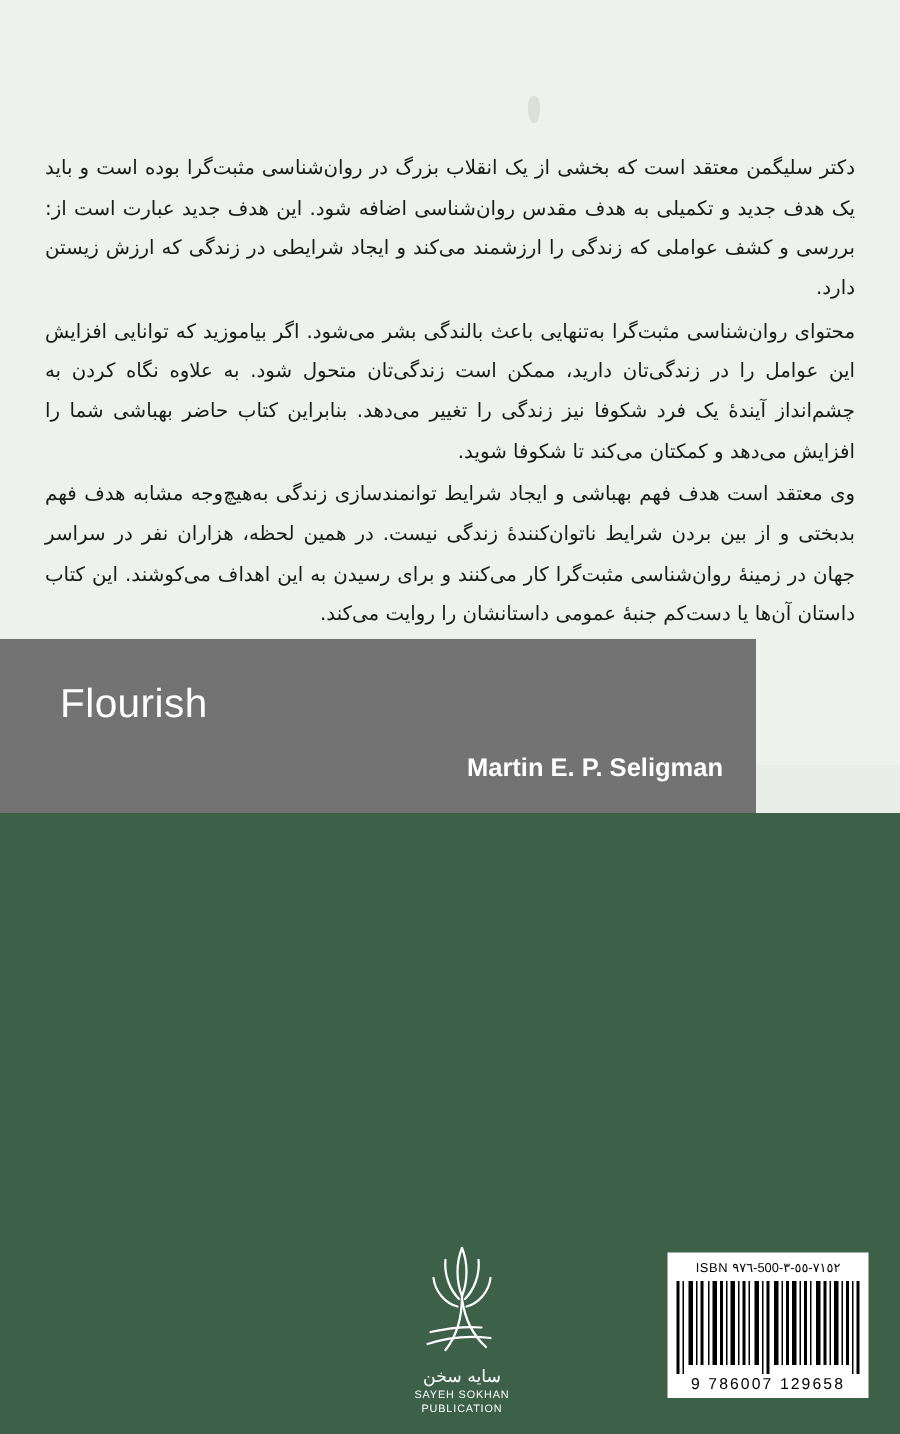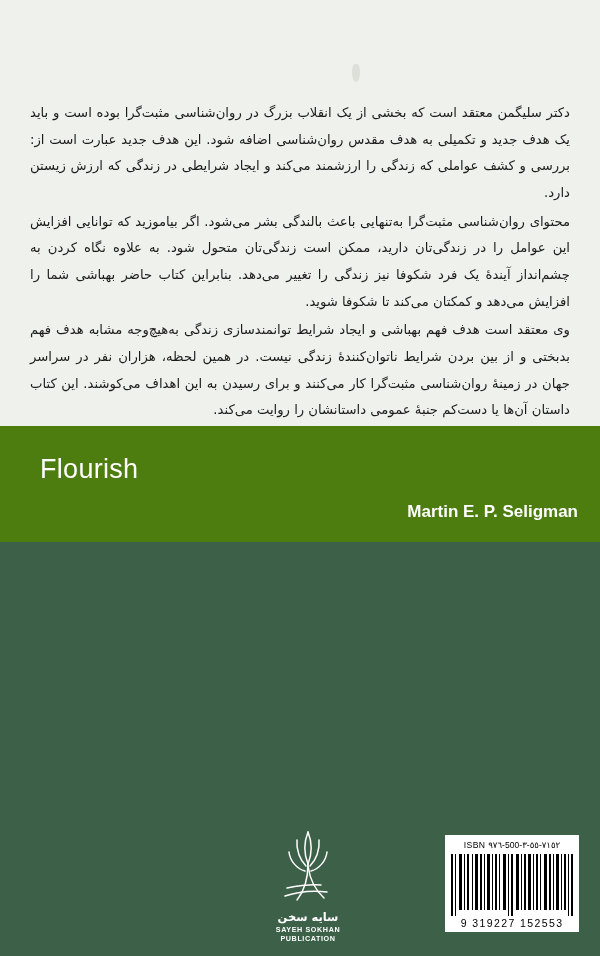--- a/index.html
+++ b/index.html
@@ -59,23 +59,23 @@
     background: #d8ddd6;
     border-radius: 40% 40% 50% 50%;
     opacity: .85;
   }
 
   
   .green-band {
     position: absolute;
     top: 426px;
     left: 0;
-    width: 600px;
+    width: 504px;
     height: 116px;
-    background: #4d7c0f;
+    background: #737373;
   }
   .band-title {
     position: absolute;
     left: 40px;
     top: 28px;
     color: #ffffff;
     font-size: 27px;
     letter-spacing: .3px;
     direction: ltr;
     font-family: "Liberation Sans", sans-serif;
@@ -102,21 +102,20 @@
   }
 
   
   .publisher {
     position: absolute;
     left: 262px;
     top: 828px;
     width: 92px;
     text-align: center;
     color: #ffffff;
-    font-weight: bold;
   }
   .logo-mark {
     position: relative;
     width: 62px;
     height: 78px;
     margin: 0 auto 4px auto;
   }
   .pub-name-fa {
     font-size: 11.5px;
     direction: rtl;
@@ -238,16 +237,16 @@
         <rect x="95" y="0" width="3" height="56"></rect>
         <rect x="100" y="0" width="2" height="56"></rect>
         <rect x="104" y="0" width="1" height="56"></rect>
         <rect x="107" y="0" width="3" height="56"></rect>
         <rect x="112" y="0" width="1" height="56"></rect>
         <rect x="115" y="0" width="2" height="56"></rect>
         <rect x="119" y="0" width="1" height="62"></rect>
         <rect x="122" y="0" width="2" height="62"></rect>
       </g>
     </svg>
-    <div class="barcode-digits">9 319227 152553</div>
+    <div class="barcode-digits">9 786007 129658</div>
   </div>
 
 </div>
 
 </body></html>

